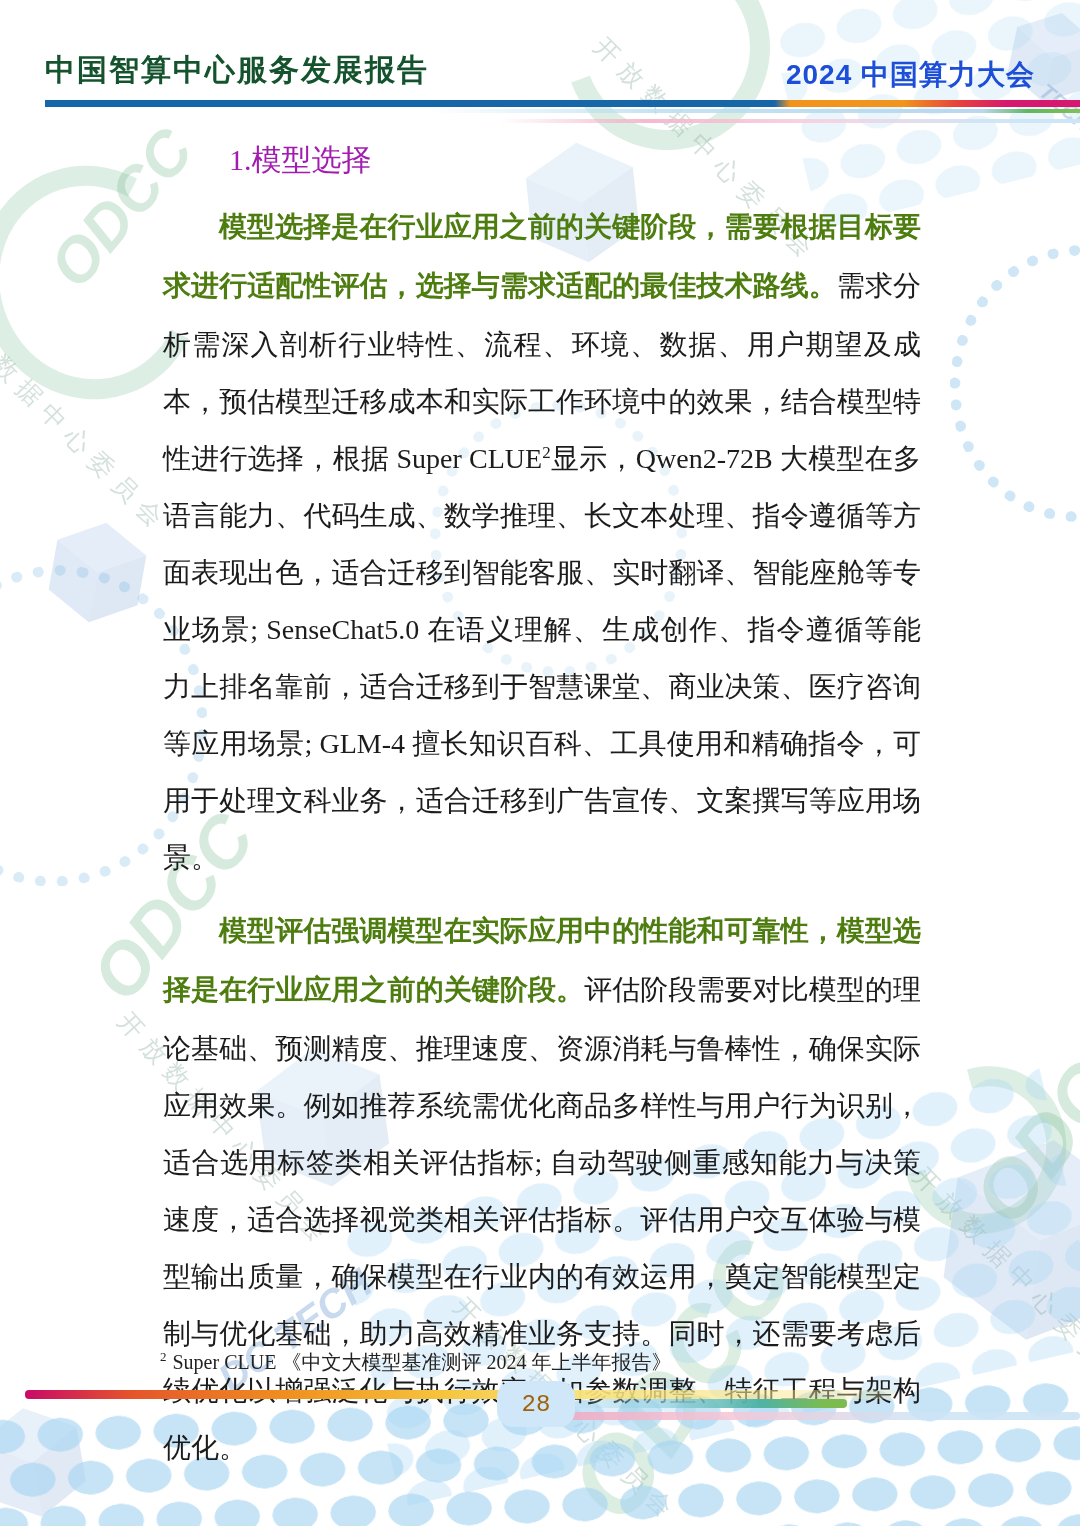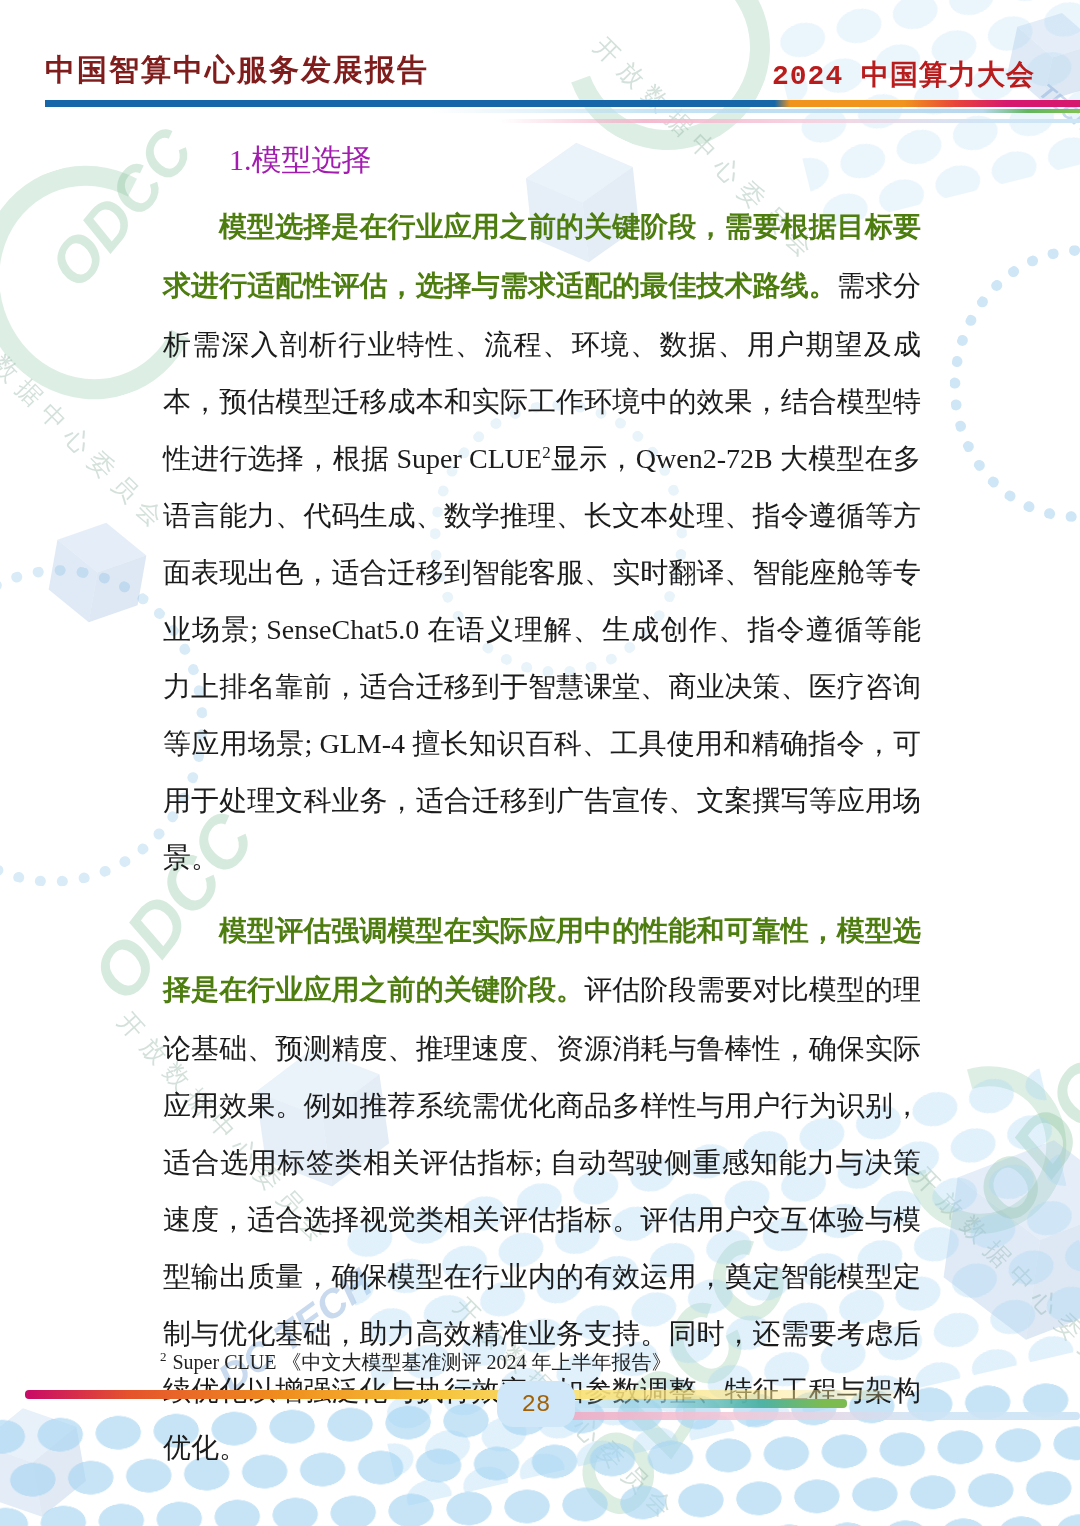--- a/index.html
+++ b/index.html
@@ -15,23 +15,23 @@
                   color:rgba(120,163,215,0.40);white-space:nowrap;}
   .arc{border-radius:50%;}
   .arc-green{border:20px solid rgba(126,190,150,0.26);}
   .ring-dotted{border:11px dotted rgba(158,205,236,0.50);border-radius:50%;}
   .dotfield{background-image:
       radial-gradient(ellipse 23px 17px at 29px 22px, rgba(164,212,242,0.72) 97%, rgba(164,212,242,0) 100%),
       radial-gradient(ellipse 23px 17px at 29px 22px, rgba(164,212,242,0.72) 97%, rgba(164,212,242,0) 100%);
     background-size:58px 88px,58px 88px;background-position:0 0,29px 44px;}
   
   .hdr-left{position:absolute;left:45px;top:50px;z-index:2;font-family:"Liberation Sans",sans-serif;
-            font-weight:700;font-size:30px;letter-spacing:2px;color:#7f1d1d;}
-  .hdr-right{position:absolute;right:45px;top:56px;z-index:2;font-family:Liberation Mono, monospace;
-             font-weight:600;font-size:28px;letter-spacing:1px;color:#b91c1c;}
+            font-weight:700;font-size:30px;letter-spacing:2px;color:#14532d;}
+  .hdr-right{position:absolute;right:45px;top:56px;z-index:2;font-family:Liberation Sans, sans-serif;
+             font-weight:600;font-size:28px;letter-spacing:1px;color:#1d4ed8;}
   .rule1{position:absolute;left:45px;top:100px;width:1035px;height:7px;z-index:2;
     background:linear-gradient(90deg,#1766a8 0%,#1766a8 70.5%,#f0941d 72%,#f0941d 83%,#e8443a 88%,#d6186e 93%,#d6186e 100%);}
   .rule2{position:absolute;left:430px;top:109px;width:650px;height:4px;z-index:2;
     background:linear-gradient(90deg,rgba(186,222,242,0) 0%,rgba(186,222,242,0.85) 35%,#b9d8ee 85%,#63b55f 92%,#83c156 100%);}
   .rule3{position:absolute;left:500px;top:119px;width:580px;height:4px;z-index:2;
     background:linear-gradient(90deg,rgba(243,179,202,0) 0%,rgba(243,179,202,0.9) 25%,rgba(246,206,221,0.85) 55%,rgba(206,229,246,0.95) 85%,#cee5f6 100%);}
   
   .doc{position:absolute;left:163px;top:138px;width:758px;z-index:1;}
   .sec-heading{margin:0 0 0 66px;font-size:30px;font-weight:400;line-height:44px;color:#a21caf;}
   .para{margin:16px 0 0 0;font-size:28px;line-height:57px;text-align:justify;text-indent:2em;color:#1c1c1c;}

